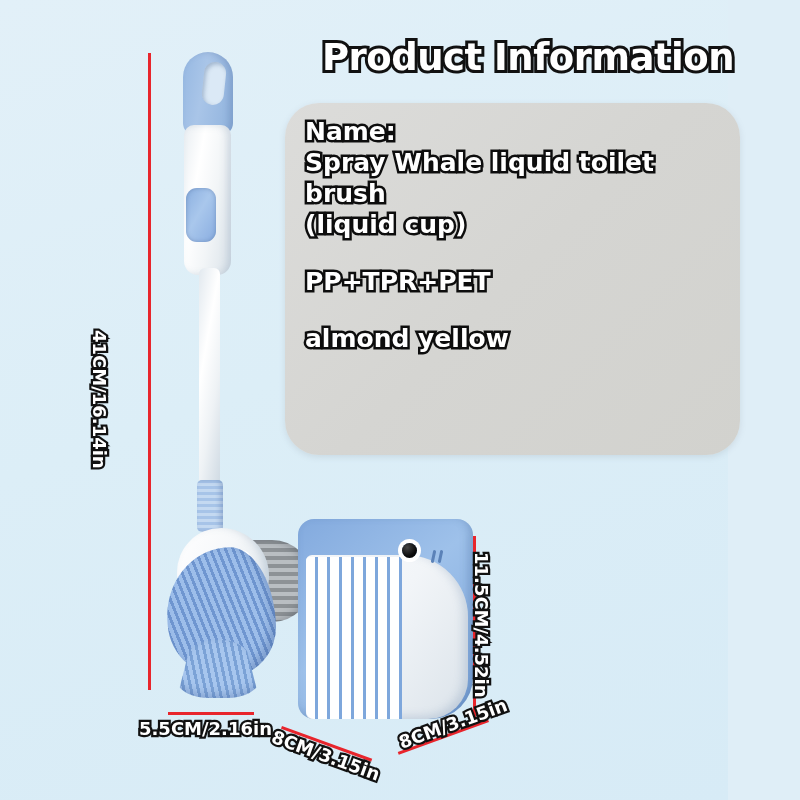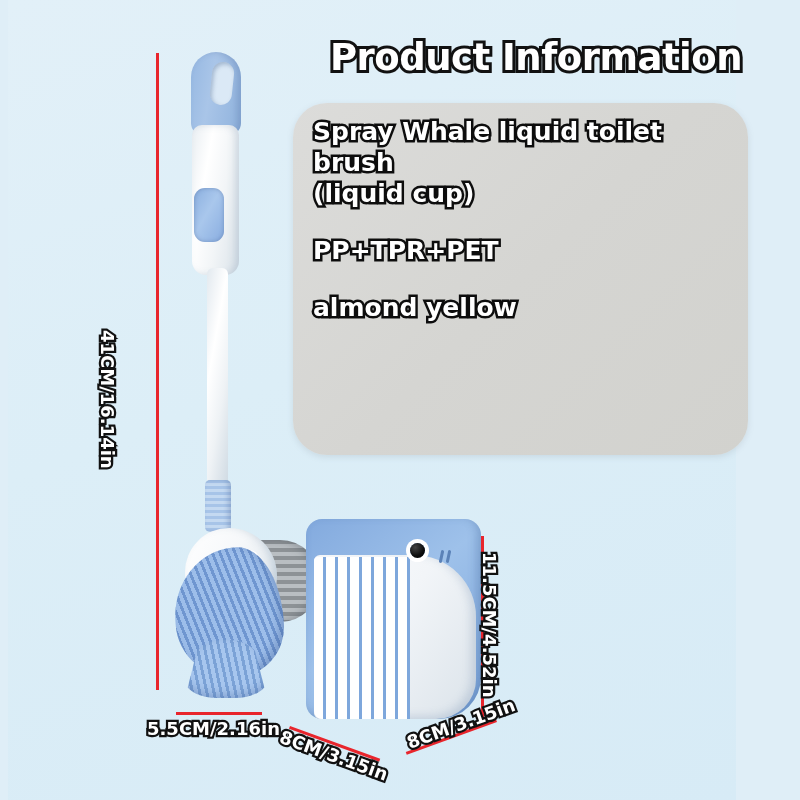--- a/index.html
+++ b/index.html
@@ -4,21 +4,20 @@
 <style>
   html,body{margin:0;padding:0;}
   body{
     width:800px;height:800px;overflow:hidden;
     font-family:"DejaVu Sans", sans-serif;
     background:#dfeef7;
   }
   #stage{
     position:relative;width:728px;height:800px;
     background:linear-gradient(160deg,#e2f0f8 0%,#dceef7 45%,#d7ebf6 100%);
-    margin-left:8px;
   }
 
   
   .title{
     position:absolute;left:318px;top:36px;width:420px;
     font-size:37px;font-weight:bold;letter-spacing:-0.5px;
     color:#ffffff;
     -webkit-text-stroke:6px #111111;
     paint-order:stroke fill;
     font-family:"DejaVu Sans", sans-serif;
@@ -197,20 +196,21 @@
 </style>
 </head>
 <body>
 
 <div id="stage">
 
   <div class="title">Product Information</div>
 
   <div class="card"></div>
   <div class="card-text">
+    <div class="blk">Name:</div>
     <div class="blk">Spray Whale liquid toilet brush</div>
     <div class="blk">(liquid cup)</div>
     <div class="gap"></div>
     <div class="blk">PP+TPR+PET</div>
     <div class="gap"></div>
     <div class="blk">almond yellow</div>
   </div>
 
   <div class="handle-cap"></div>
   <div class="cap-hole"></div>

